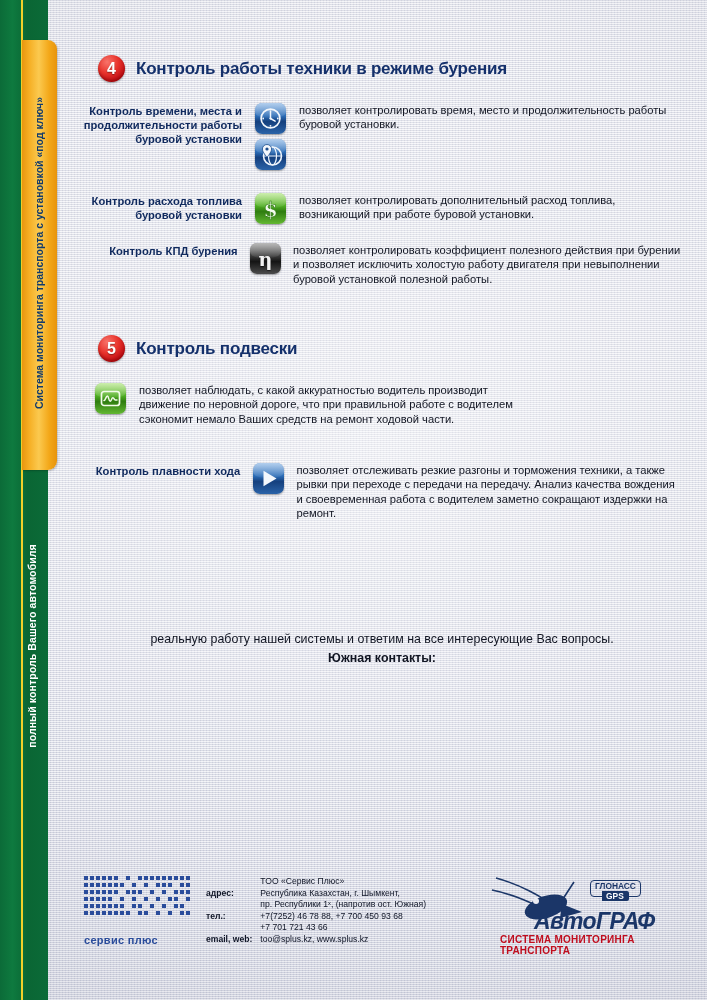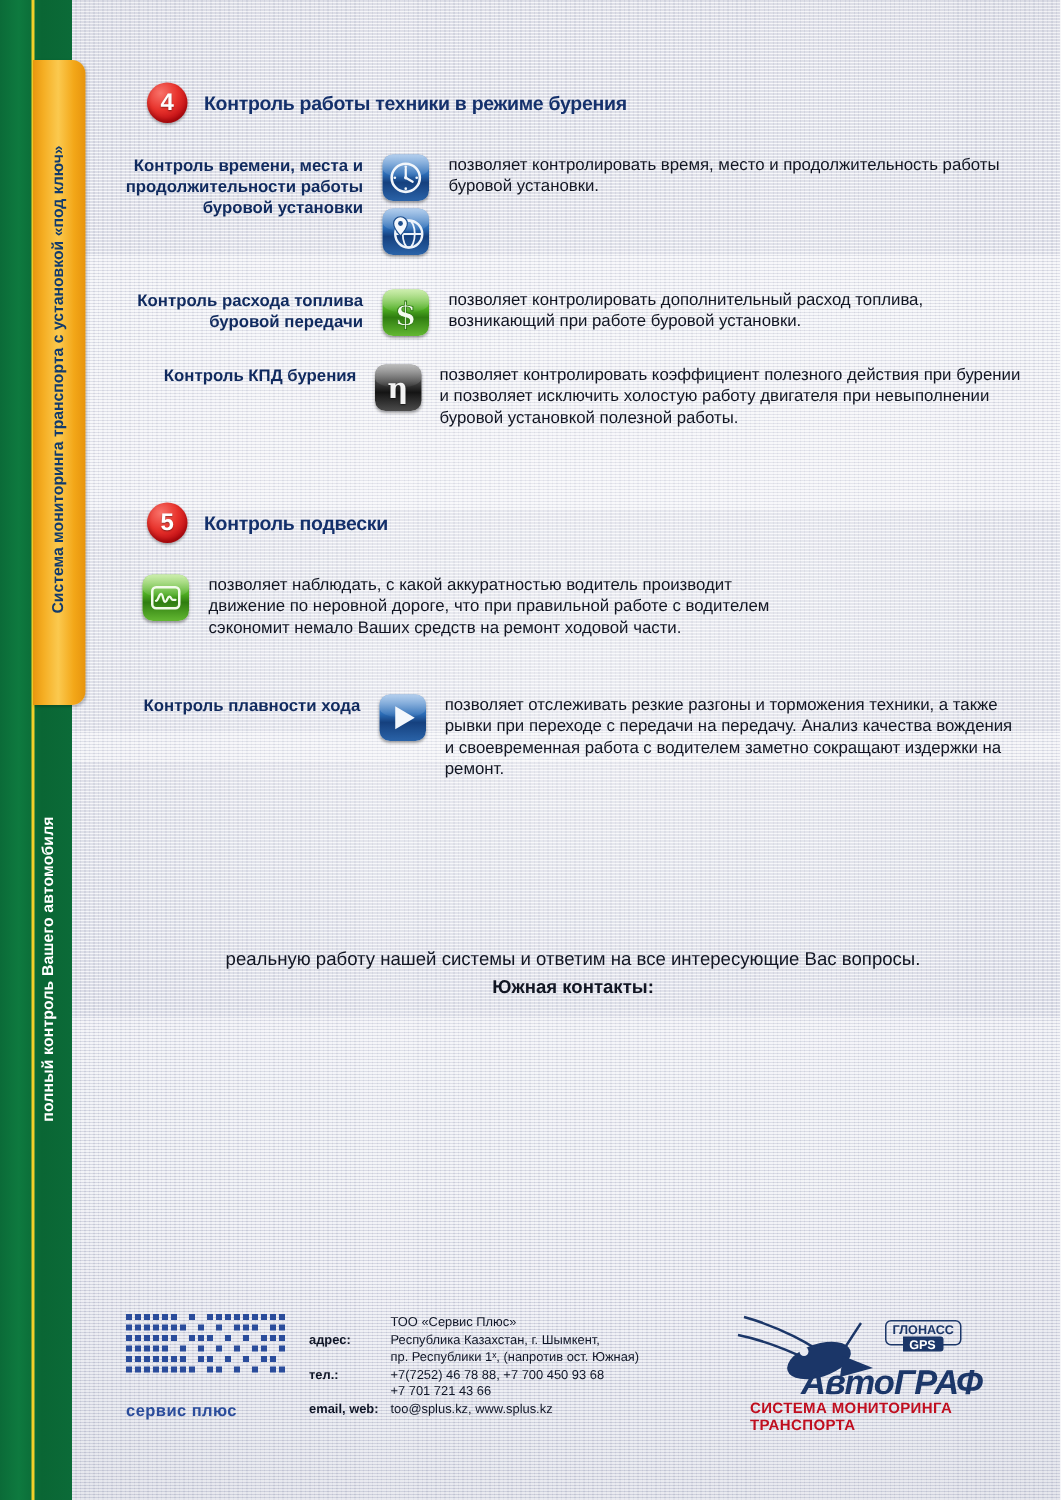--- a/index.html
+++ b/index.html
@@ -56,21 +56,21 @@
   .section{position:absolute;}
   .sec-head{display:flex;align-items:center;gap:11px;}
   .badge{
     width:27px;height:27px;border-radius:50%;
     background:radial-gradient(circle at 34% 26%, #f8736a 0%, #e8332c 42%, #bc0a12 78%, #8d0308 100%);
     box-shadow:0 1px 2px rgba(0,0,0,.35), inset 0 -2px 3px rgba(110,0,0,.45);
     color:#fff;font-size:16px;font-weight:bold;
     display:flex;align-items:center;justify-content:center;
     text-shadow:0 1px 1px rgba(0,0,0,.4);
   }
-  .sec-title{color:#14306b;font-size:13px;font-weight:bold;letter-spacing:-.2px;}
+  .sec-title{color:#14306b;font-size:17px;font-weight:bold;letter-spacing:-.2px;}
 
   
   .feat{position:absolute;display:flex;}
   .feat-label{
     text-align:right;color:#102a5e;font-weight:bold;font-size:11.2px;line-height:14.2px;
     padding-top:1px;
   }
   .feat-icons{display:flex;flex-direction:column;gap:5px;align-items:center;}
   .feat-desc{color:#111522;font-size:11.2px;line-height:14.4px;}
 
@@ -159,21 +159,21 @@
             <line x1="8.6" y1="17" x2="26.4" y2="17" stroke="#eef4fb" stroke-width="1.2"></line>
             <path d="M12 5.5c2.6 0 4.6 2 4.6 4.5 0 3.2-4.6 8.2-4.6 8.2S7.4 13.2 7.4 10c0-2.5 2-4.5 4.6-4.5z" fill="#f4f8fd" stroke="#1c4d8c" stroke-width=".8"></path>
             <circle cx="12" cy="10" r="1.6" fill="#1c4d8c"></circle>
           </svg>
       </div>
     </div>
     <div class="feat-desc" style="width:383px;">позволяет контролировать время, место и продолжительность работы буровой установки.</div>
   </div>
 
   <div class="feat" style="left:82px;top:193px;width:600px;">
-    <div class="feat-label" style="width:160px;">Контроль расхода топлива буровой передачи</div>
+    <div class="feat-label" style="width:160px;">Контроль расхода топлива буровой установки</div>
     <div class="feat-icons" style="width:57px;">
       <div class="tile green">
         <svg viewBox="0 0 31 31">
             <text x="15.5" y="23.5" text-anchor="middle" font-family="DejaVu Serif, serif" font-size="21" font-weight="bold" fill="#f4fbef" stroke="#2d7a11" stroke-width=".6">$</text>
           </svg>
       </div>
     </div>
     <div class="feat-desc" style="width:383px;">позволяет контролировать дополнительный расход топлива, возникающий при работе буровой установки.</div>
   </div>
 

